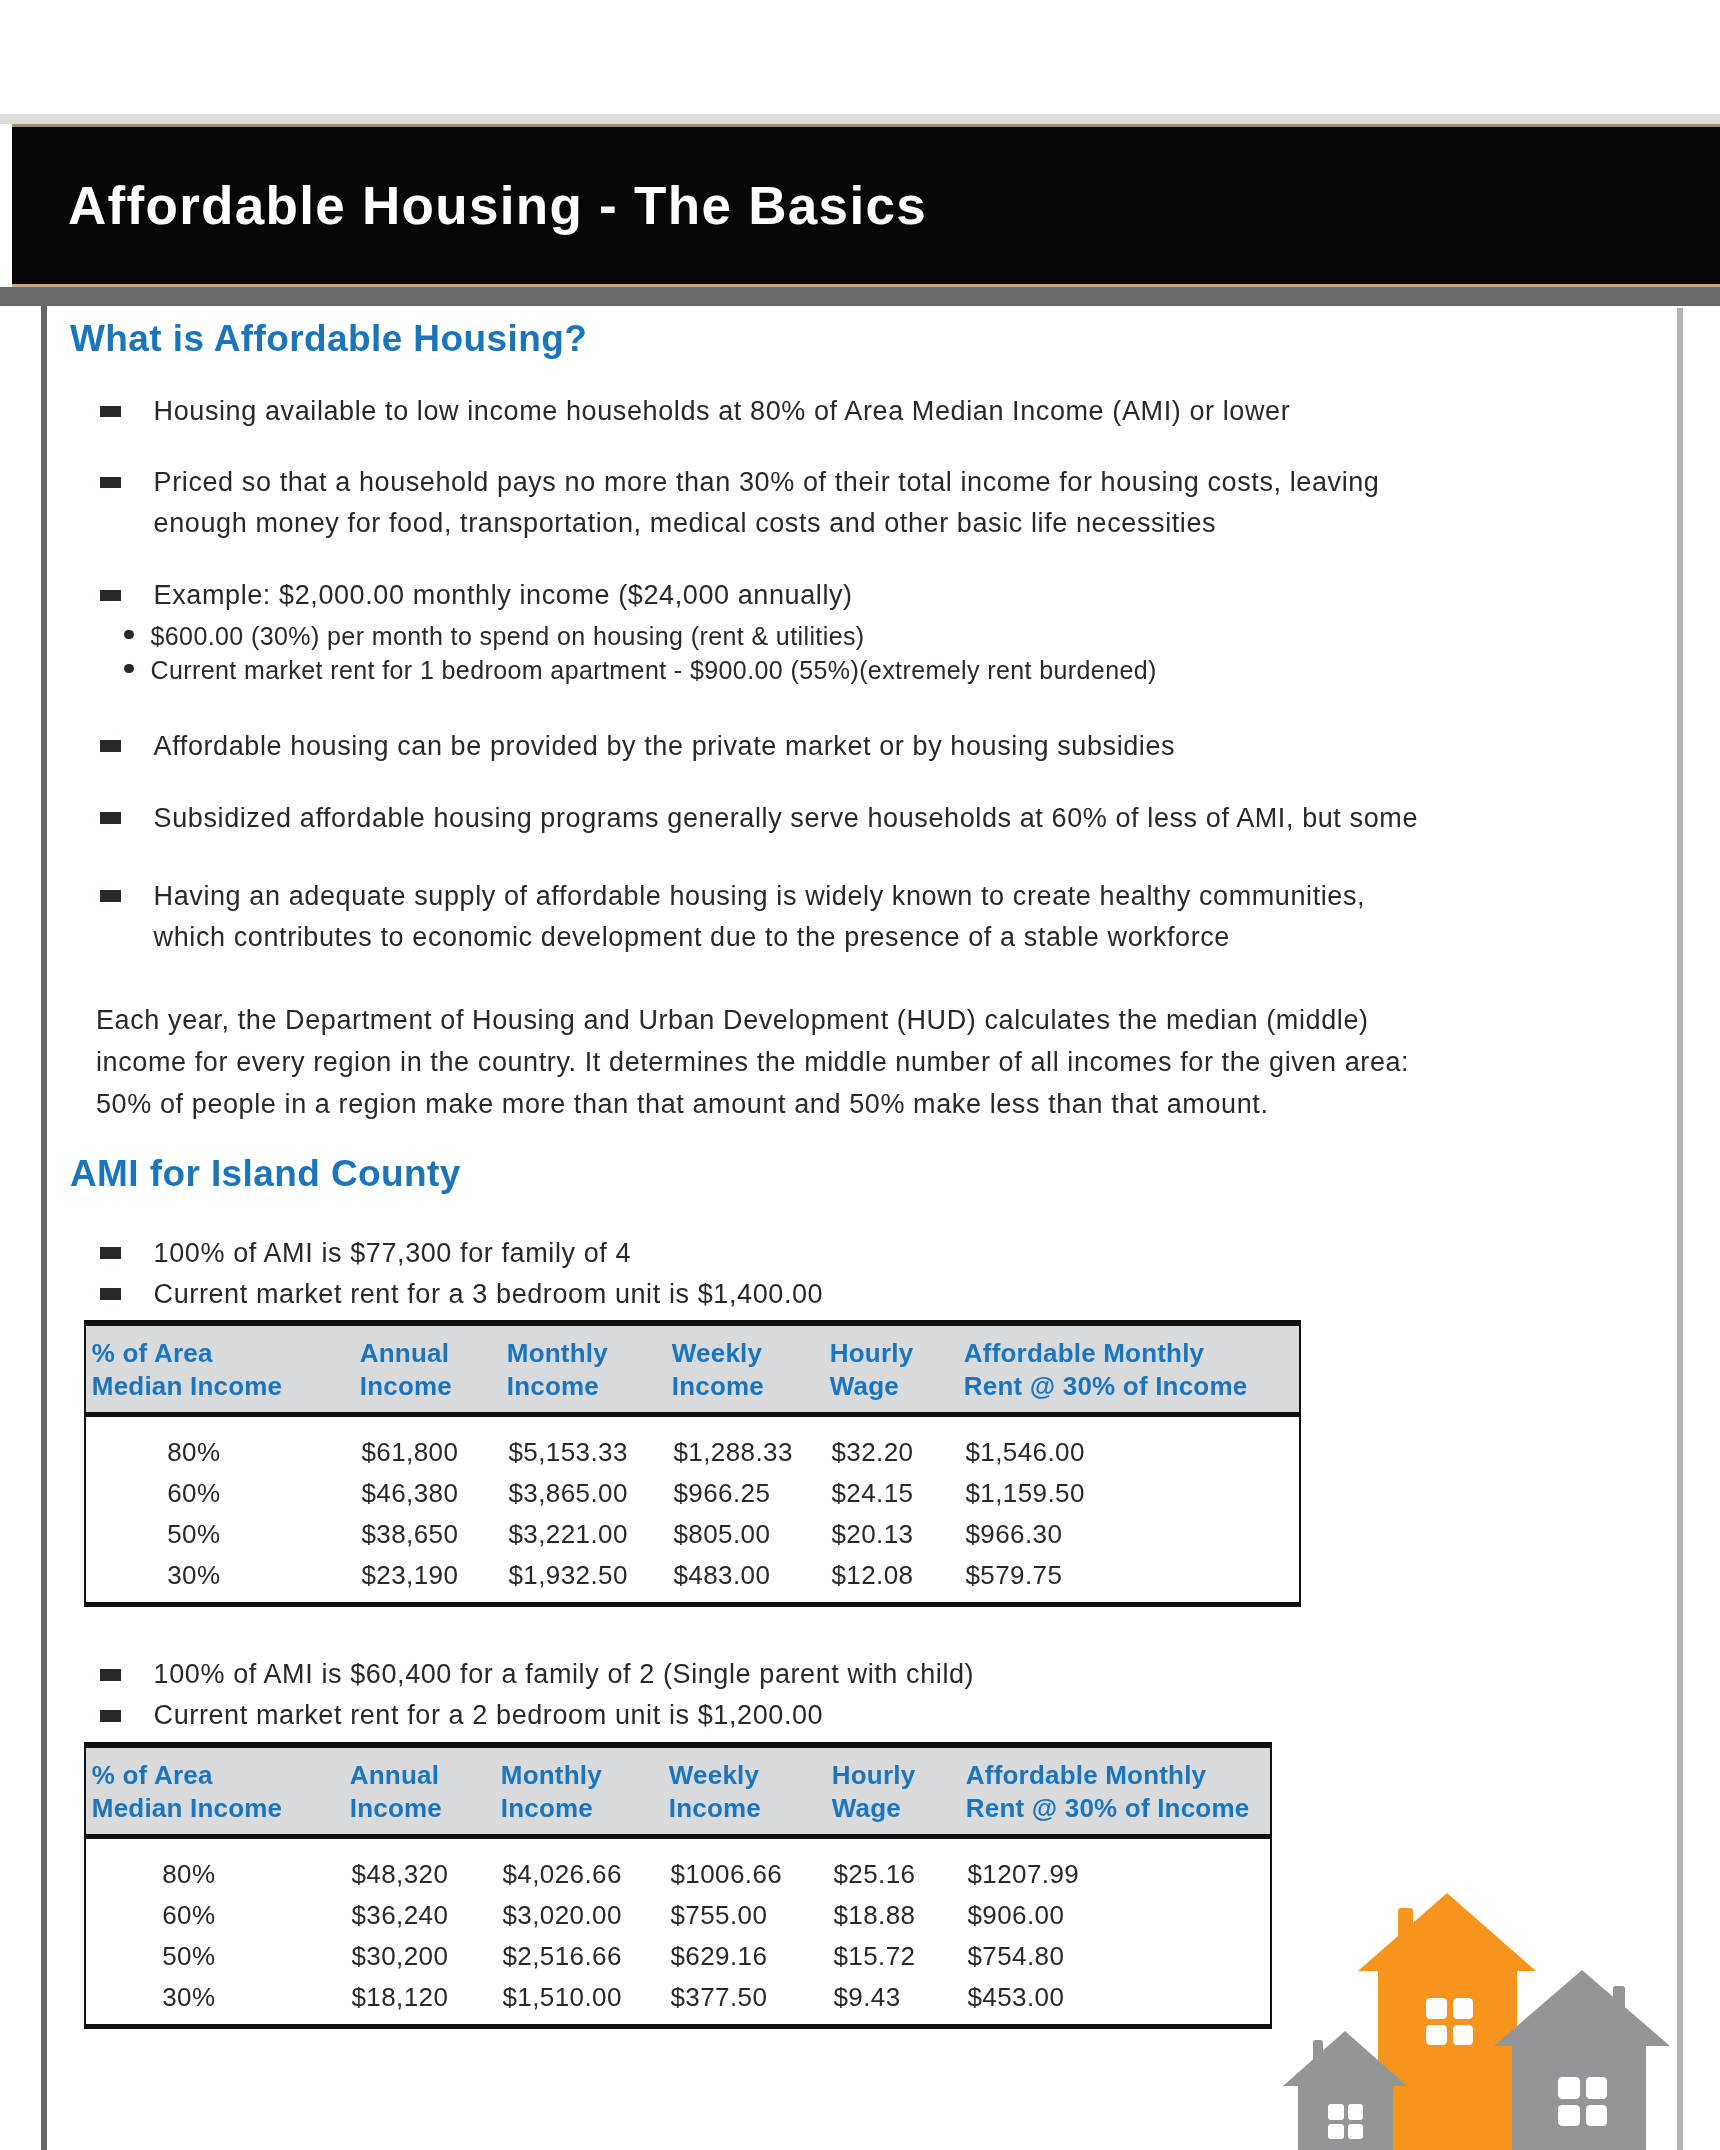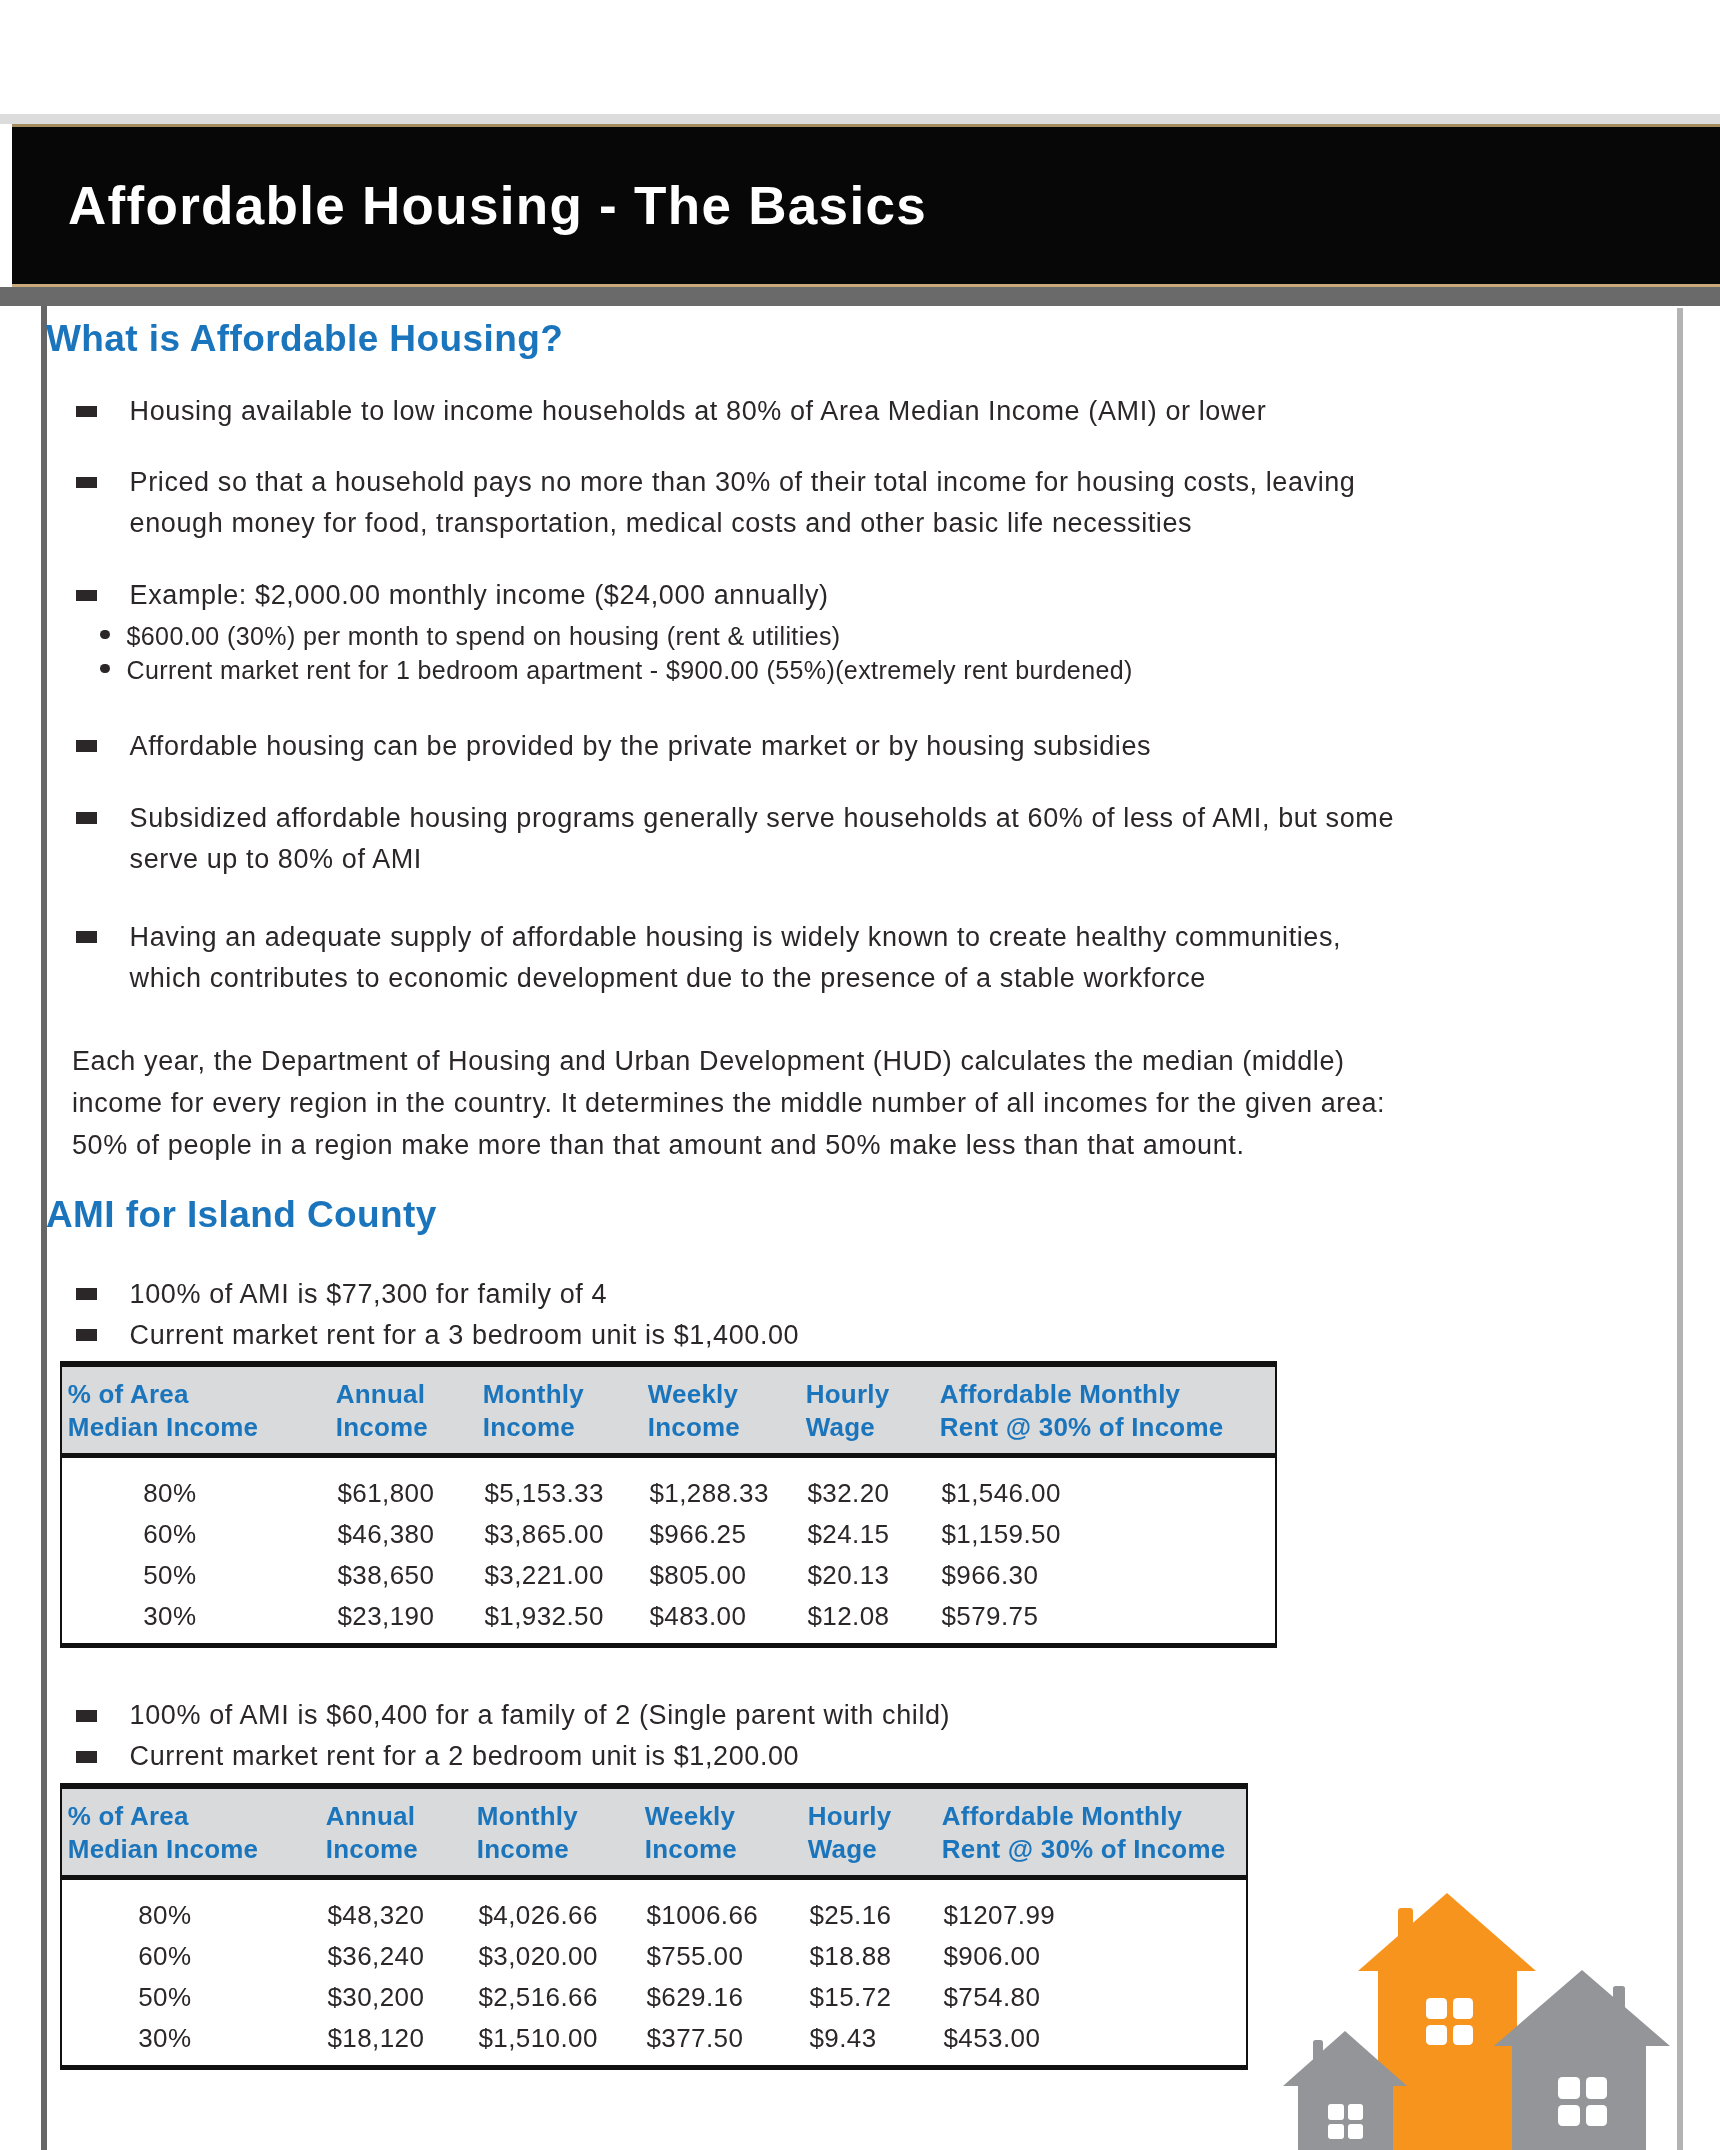--- a/index.html
+++ b/index.html
@@ -29,21 +29,21 @@
           border-top:3px solid var(--tan-dark);border-bottom:3.9px solid var(--tan-light);
           display:flex;align-items:center;}
   .banner h1{margin:0 0 0 56px;color:#ffffff;font-size:53px;font-weight:bold;letter-spacing:1.3px;}
   .banner-shadow{position:absolute;left:0;top:287px;width:1721px;height:19.4px;background:var(--under-banner);}
 
   
   .panel-line-left{position:absolute;left:41px;top:306px;width:6px;height:1908px;background:var(--line-left);}
   .panel-line-right{position:absolute;left:1677px;top:308px;width:6px;height:1906px;background:var(--line-right);}
 
   
-  .content{position:absolute;left:46px;top:318px;width:1557px;color:var(--text);}
+  .content{position:absolute;left:70px;top:318px;width:1557px;color:var(--text);}
   h2{margin:0;color:var(--accent-blue);font-size:37px;font-weight:bold;letter-spacing:0.4px;line-height:41px;}
   ul.blist{list-style:none;margin:0;padding:0;}
   ul.blist li{display:flex;align-items:flex-start;}
   .sq{flex:none;margin-left:30px;margin-right:33px;margin-top:14.6px;width:20.6px;height:11.6px;background:var(--text);}
   .bl-text{font-size:27px;letter-spacing:0.6px;line-height:41px;}
   .sub{display:flex;align-items:flex-start;margin-left:54px;}
   .dot{flex:none;width:9.5px;height:9.5px;border-radius:50%;background:var(--text);margin-top:11.2px;margin-right:17px;}
   .sub-text{font-size:25px;letter-spacing:0.4px;line-height:34px;}
   .para{margin-left:26px;font-size:27px;letter-spacing:0.6px;line-height:42px;}
 
@@ -146,21 +146,20 @@
       <li id="b4">
         <span class="sq"></span>
         <div class="bl-text">
           <div>Affordable housing can be provided by the private market or by housing subsidies</div>
         </div>
       </li>
       <li id="b5">
         <span class="sq"></span>
         <div class="bl-text">
           <div>Subsidized affordable housing programs generally serve households at 60% of less of AMI, but some</div>
-          <div>serve up to 80% of AMI</div>
         </div>
       </li>
       <li id="b6">
         <span class="sq"></span>
         <div class="bl-text">
           <div>Having an adequate supply of affordable housing is widely known to create healthy communities,</div>
           <div>which contributes to economic development due to the presence of a stable workforce</div>
         </div>
       </li>
     </ul>

